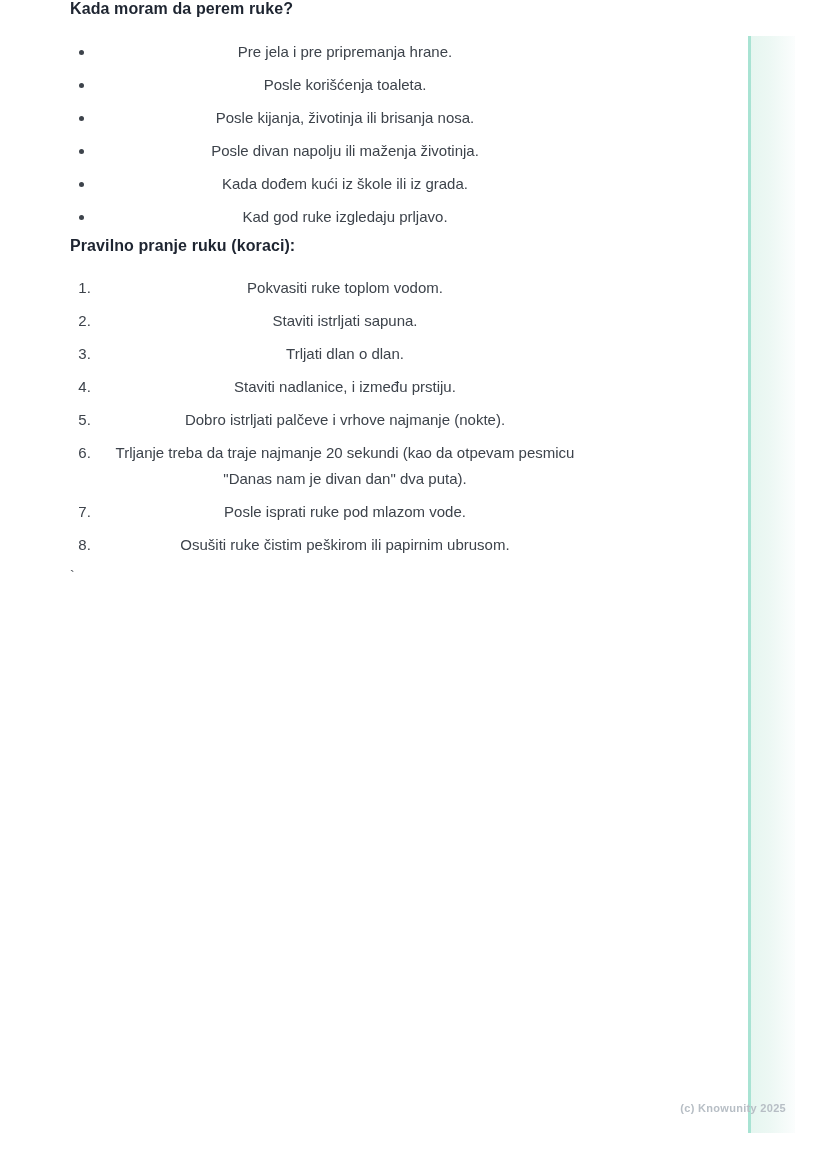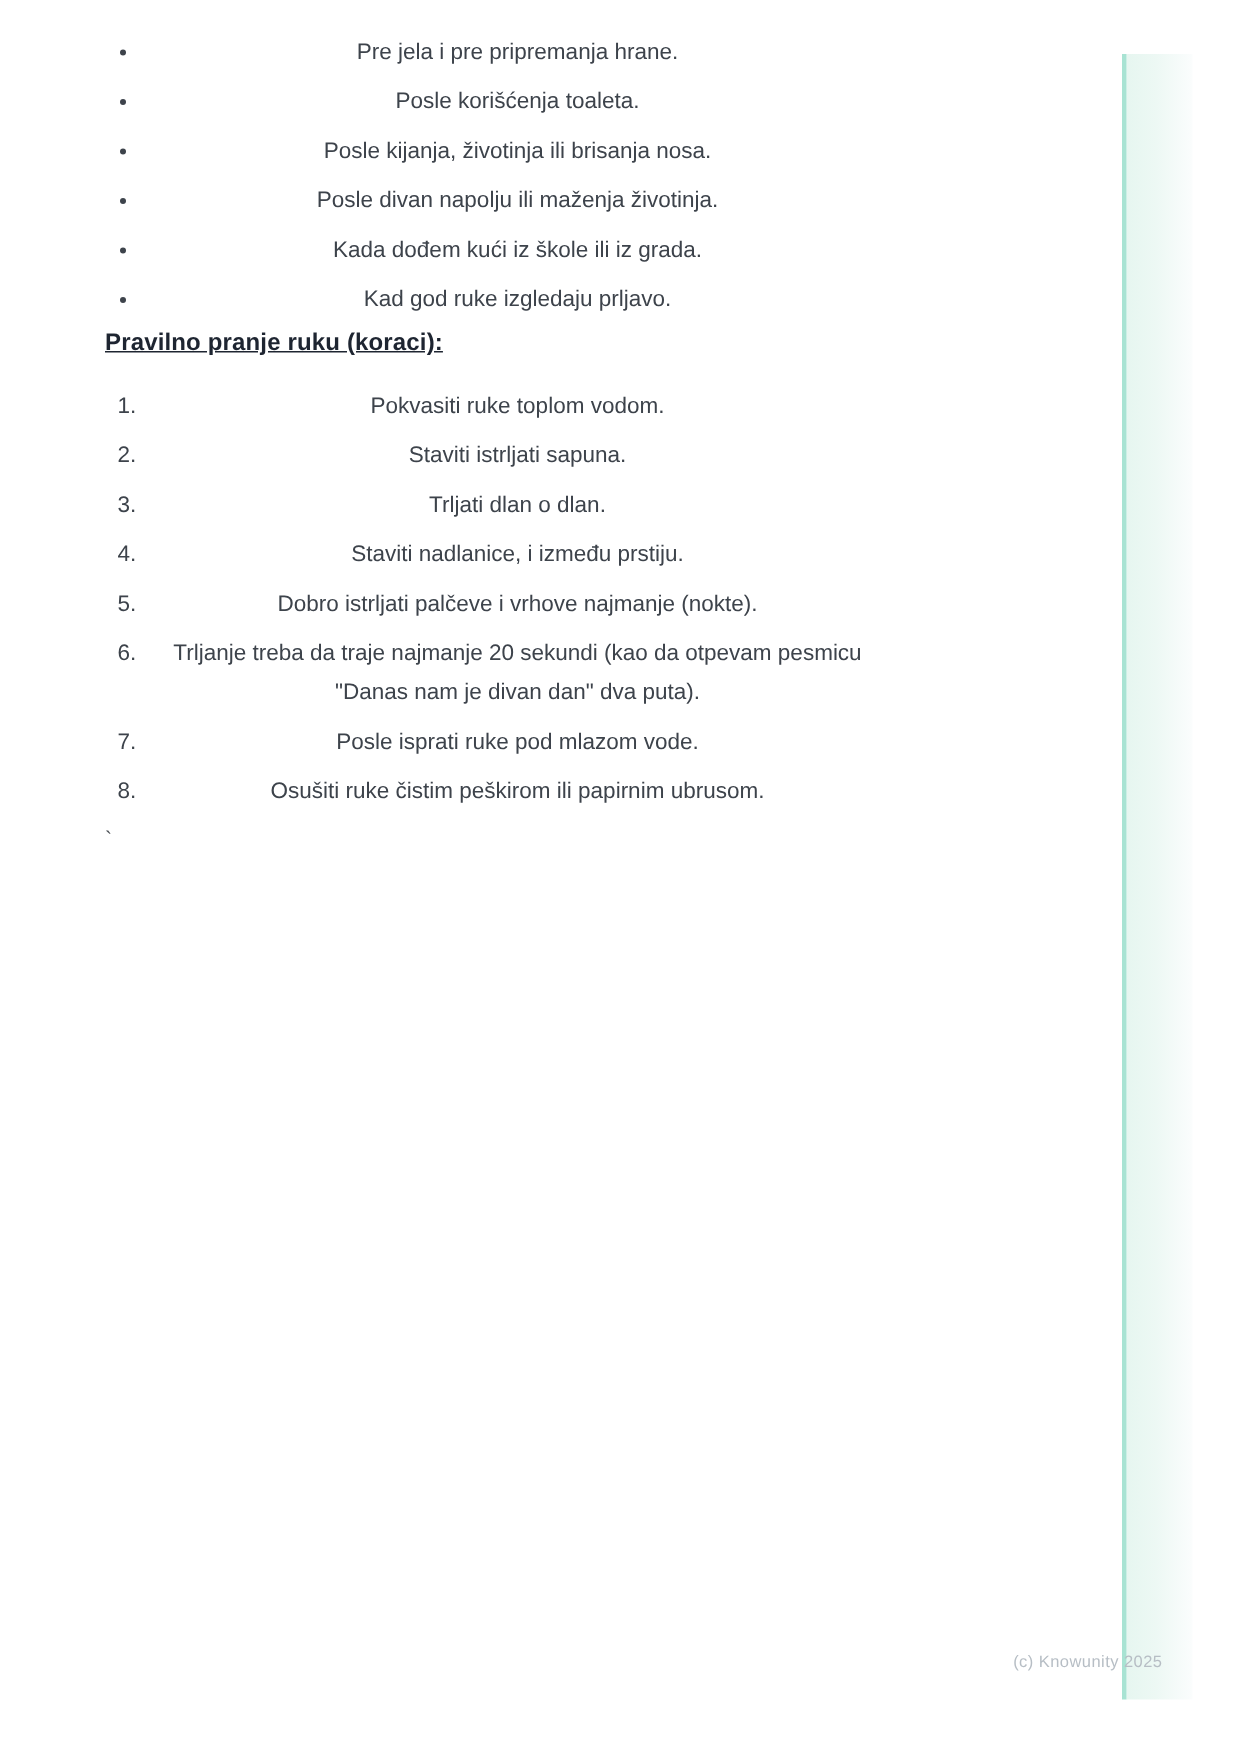--- a/index.html
+++ b/index.html
@@ -34,21 +34,21 @@
   }
   h1.doc-heading {
     font-size: 16px;
     line-height: 17px;
     font-weight: 700;
     color: #1e2531;
     letter-spacing: 0.1px;
     margin: 0;
   }
   .heading-when { margin-top: 44px; }
-  .heading-steps { margin-top: 23px; text-decoration: underline; }
+  .heading-steps { margin-top: 23px; }
   ul.bullet-list {
     margin: 22px 0 0 0;
     padding: 0 0 0 25px;
     list-style: disc outside;
     max-width: 500px;
     text-align: center;
   }
   ol.step-list {
     margin: 21px 0 0 0;
     padding: 0 0 0 25px;
@@ -65,35 +65,37 @@
   }
   .stray-mark {
     margin: 10px 0 0 0;
     font-size: 14px;
     line-height: 17px;
     color: #4a4f55;
   }
   .copyright-footer {
     position: absolute;
     top: 1101px;
-    right: 53px;
+    right: 42px;
     font-size: 11px;
     line-height: 15px;
     letter-spacing: 0.3px;
     color: #b7bec5;
     z-index: 3;
+    font-weight: bold;
   }
 </style>
 </head>
 <body>
 
 <div class="accent-stripe"></div>
 
 <div class="content">
 
+  <h1 class="doc-heading heading-when">Kada moram da perem ruke?</h1>
 
   <ul class="bullet-list">
       <li>Pre jela i pre pripremanja hrane.</li>
       <li>Posle korišćenja toaleta.</li>
       <li>Posle kijanja, životinja ili brisanja nosa.</li>
       <li>Posle divan napolju ili maženja životinja.</li>
       <li>Kada dođem kući iz škole ili iz grada.</li>
       <li>Kad god ruke izgledaju prljavo.</li>
     </ul>
 

